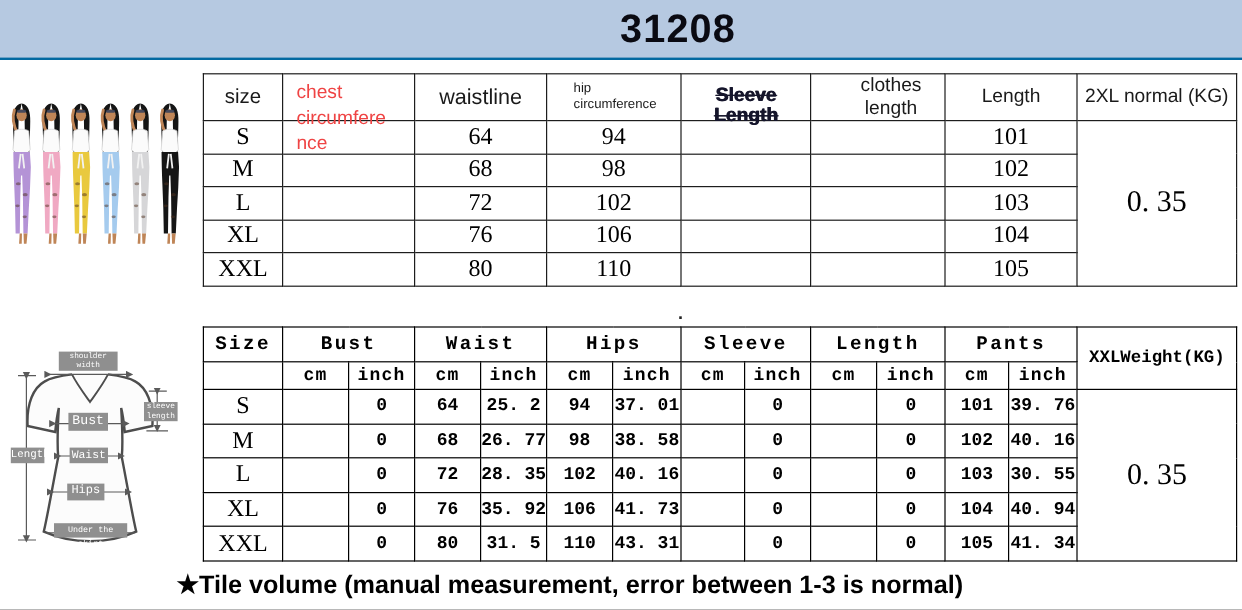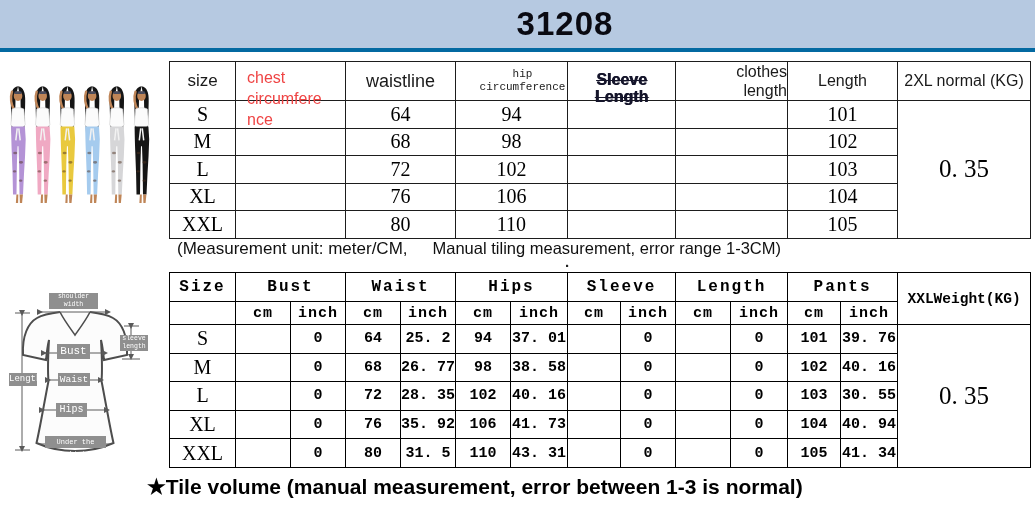--- a/index.html
+++ b/index.html
@@ -1,42 +1,42 @@
 <!DOCTYPE html>
 <html><head>
 <meta charset="utf-8">
 <style>
   html,body{margin:0;padding:0;background:#888;}
   .screen{position:relative;width:1035px;height:508px;background:#ffffff;overflow:hidden;
           font-family:"Liberation Sans",sans-serif;}
 
   
   .banner{position:absolute;left:0;top:0;width:1035px;height:48px;background:#b6c9e1;
-          border-bottom:4px solid #0369a1;display:flex;align-items:center;justify-content:center;}
+          border-bottom:2px solid #0369a1;display:flex;align-items:center;justify-content:center;}
   .banner .code{font-size:33px;font-weight:bold;color:#0a0a12;letter-spacing:1px;margin-left:95px;}
 
   
   table{border-collapse:collapse;table-layout:fixed;}
   td,th{padding:0;text-align:center;vertical-align:middle;overflow:visible;}
 
   
   .t1{position:absolute;left:169px;top:61px;width:861px;}
   .t1 th,.t1 td{border:1px solid #1d1d1d;}
   .t1 thead tr{height:34px;}
   .t1 tbody tr{height:27.5px;}
   .t1 th{font-weight:normal;font-size:16px;color:#1a1a1a;}
   .t1 .th-size{font-size:17px;}
   .t1 .th-chest{position:relative;z-index:4;}
   .t1 .th-chest .spill{position:absolute;left:11px;top:5px;width:100px;text-align:left;
        white-space:pre;font-size:16px;line-height:21px;color:#ef4444;}
-  .t1 .th-hip{font-size:11px;line-height:13px;white-space:pre;text-align:center;padding-left:22px;font-family:Liberation Mono, monospace;}
+  .t1 .th-hip{font-size:11px;line-height:13px;white-space:pre;text-align:left;padding-left:22px;}
   .t1 .th-sleeve .strike{display:inline-block;position:relative;top:7px;white-space:pre;
        font-weight:bold;font-size:16px;line-height:17px;color:#15152b;
        text-decoration:line-through;text-shadow:0.7px 0 0 #15152b;}
-  .t1 .th-clothes{white-space:pre;line-height:19px;text-align:right;padding-left:22px;}
+  .t1 .th-clothes{white-space:pre;line-height:19px;text-align:center;padding-left:22px;}
   .t1 td{font-family:"Liberation Serif",serif;font-size:20px;color:#000;}
   .t1 td.wt{font-size:25px;}
 
   
   .note1{position:absolute;left:177px;top:239px;font-size:17px;color:#101010;white-space:nowrap;}
   .note1 .b{font-size:16.5px;margin-left:25px;}
   .note-dot{position:absolute;left:565px;top:253px;font-size:15px;font-weight:bold;color:#222;}
 
   
   .t2{position:absolute;left:169px;top:272px;width:861px;font-family:"Liberation Mono",monospace;}
@@ -223,23 +223,20 @@
         <td></td>
         <td>80</td>
         <td>110</td>
         <td></td>
         <td></td>
         <td>105</td>
       </tr>
     </tbody>
   </table>
 
-  <div class="note1">
-    <span class="a">(Measurement unit: meter/CM,</span><span class="b">Manual tiling measurement, error range 1-3CM)</span>
-  </div>
   <div class="note-dot">.</div>
 
   <table class="t2">
     <colgroup>
       <col style="width:66px">
         <col style="width:55px">
         <col style="width:55px">
         <col style="width:55px">
       <col style="width:55px">
         <col style="width:55px">

